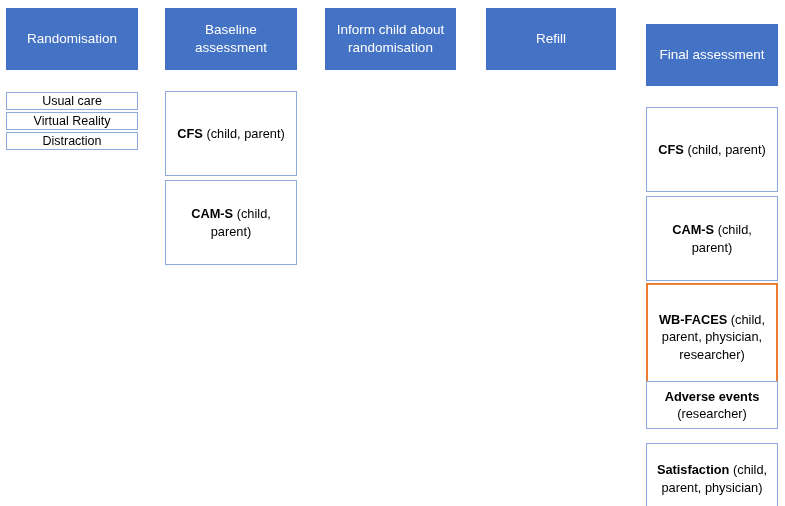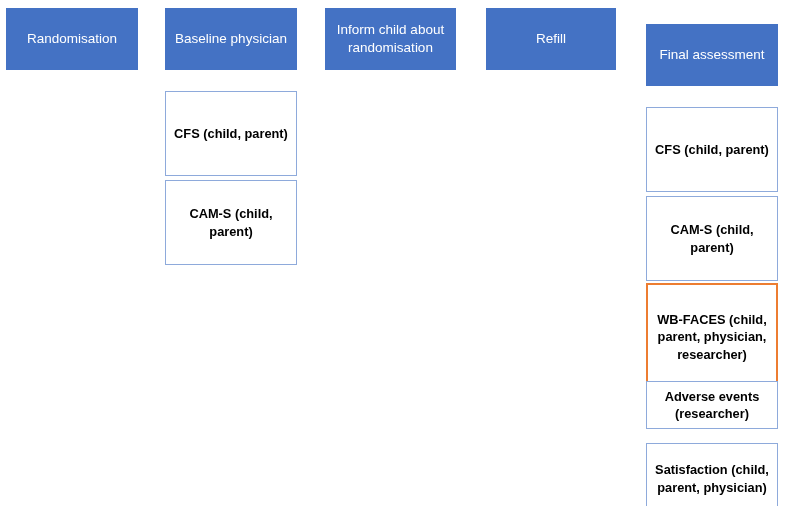--- a/index.html
+++ b/index.html
@@ -105,44 +105,55 @@
     font-size: 12.8px;
     line-height: 17.5px;
     color: #000000;
     text-align: center;
     width: 100%;
   }
   .measure-text .instrument {
     font-weight: bold;
   }
   .measure-text .raters {
-    font-weight: 700;
+    font-weight: 400;
   }
 
   
   .box-y1 { top: 91px;  height: 85px; }
   .box-y2 { top: 180px; height: 85px; align-items: center; }
   .box-y3 { top: 267px; height: 108px; }
   .box-y4 { top: 365px; height: 48px; }
   .box-y5 { top: 427px; height: 71px; }
 </style>
 </head>
 <body>
 
 <div id="flowchart">
 
   <div class="column col-0">
     <div class="header-box">
       <span class="header-label">Randomisation</span>
     </div>
+    <div class="arm-list">
+      <div class="arm-box">
+        <span class="arm-label">Usual care</span>
+      </div>
+      <div class="arm-box">
+        <span class="arm-label">Virtual Reality</span>
+      </div>
+      <div class="arm-box">
+        <span class="arm-label">Distraction</span>
+      </div>
+    </div>
   </div>
 
   <div class="column col-1">
     <div class="header-box">
-      <span class="header-label">Baseline physician</span>
+      <span class="header-label">Baseline assessment</span>
     </div>
     <div class="measure-box box-y1">
       <span class="measure-text">
         <span class="instrument">CFS</span><span class="raters"> (child, parent)</span>
       </span>
     </div>
     <div class="measure-box box-y2">
       <span class="measure-text">
         <span class="instrument">CAM-S</span><span class="raters"> (child, parent)</span>
       </span>

